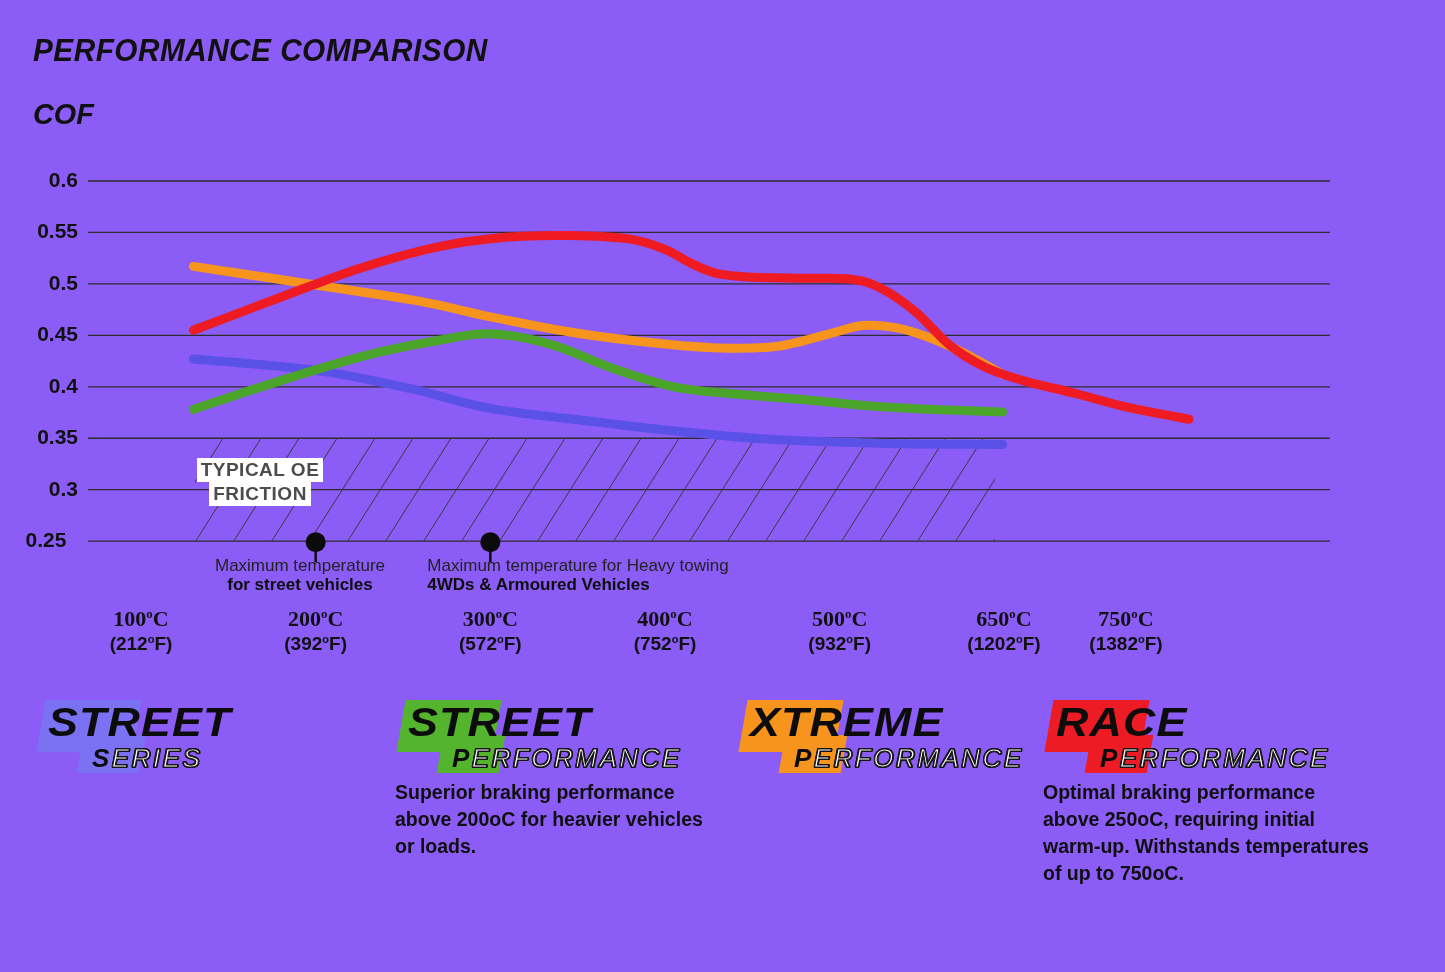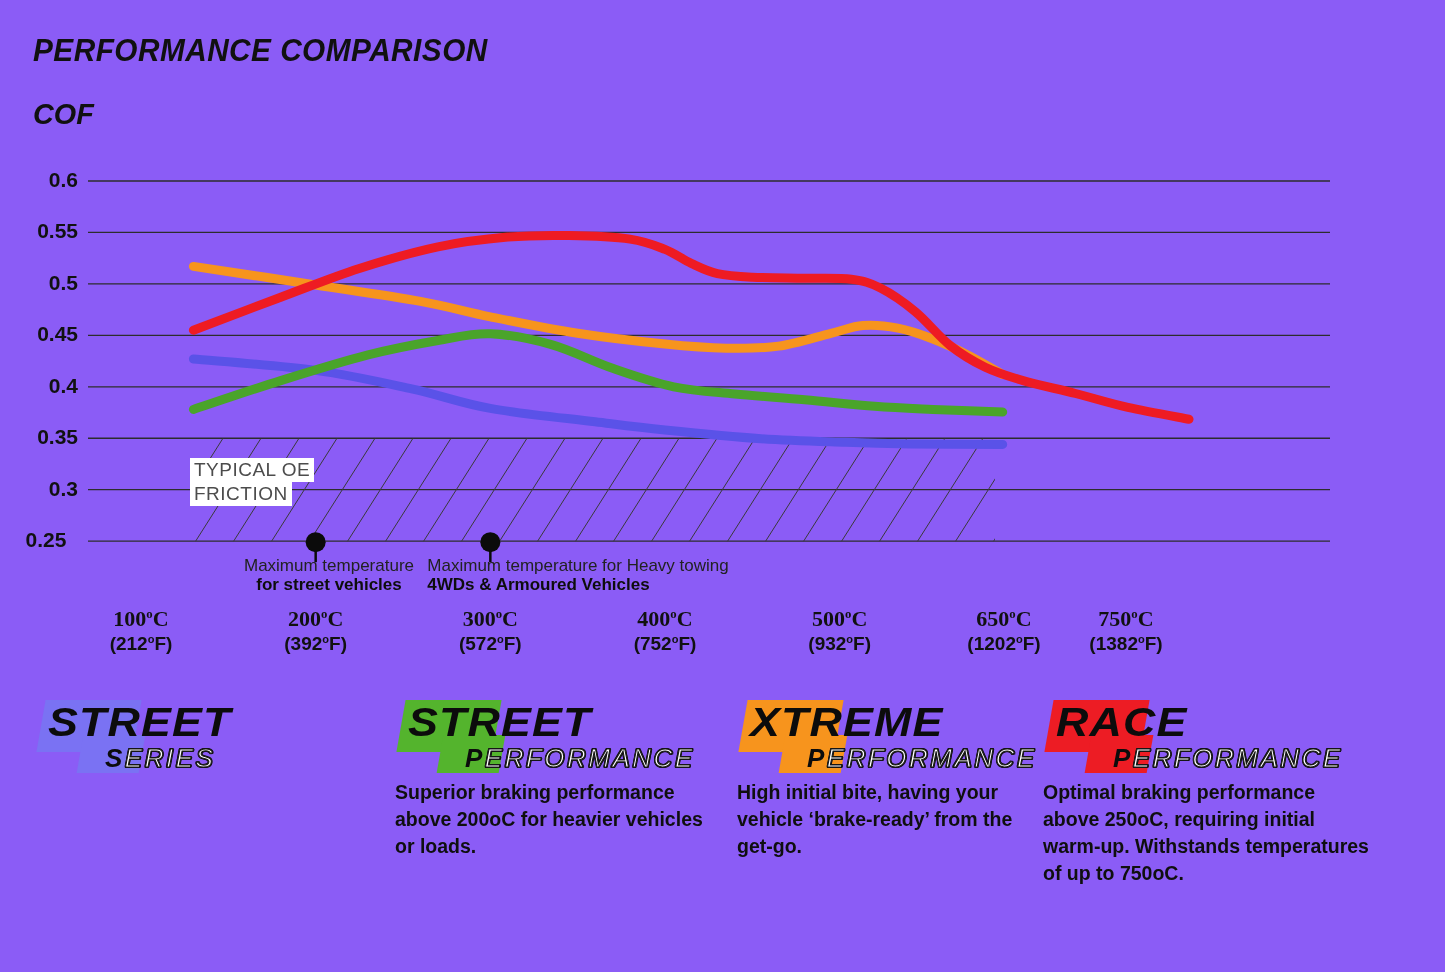--- a/index.html
+++ b/index.html
@@ -11,38 +11,38 @@
   #cof-label{left:33px;top:97px;font-size:30px;}
 
   #chart-svg{position:absolute;left:0;top:0;width:1445px;height:668px;}
 
   .ylab{position:absolute;left:14px;width:64px;text-align:right;font-size:21px;font-weight:bold;white-space:nowrap;}
   .xlab{position:absolute;width:180px;text-align:center;top:606px;font-weight:bold;}
   .xlab .c{font-size:22px;font-family:Liberation Serif, serif;}
   .xlab .f{font-size:19px;margin-top:1px;}
   .xlab sup{font-size:58%;vertical-align:super;letter-spacing:0;}
 
-  #oe-label{position:absolute;left:190px;top:458px;width:140px;font-weight:normal;
+  #oe-label{position:absolute;left:190px;top:458px;width:140px;text-align:center;font-weight:bold;
             font-size:19px;line-height:24px;color:#4c4c4c;letter-spacing:.5px;}
   #oe-label span{background:#fff;padding:0 4px;display:inline-block;}
 
   .ann{position:absolute;top:556px;font-size:17px;line-height:19px;white-space:nowrap;}
   .ann .l1{font-weight:normal;color:#222;}
   .ann .l2{font-weight:bold;color:#0d0d0d;}
   #ann-0{text-align:center;width:230px;}
   #ann-1{text-align:left;}
 
   .legend-item{position:absolute;top:698px;}
   .logo{position:relative;height:77px;}
   .blk{position:absolute;transform:skewX(-10deg);}
   .blk1{left:6px;top:2px;width:96px;height:52px;}
   .blk2{left:45px;top:37px;width:62px;height:38px;}
   .w1{position:absolute;left:13px;top:2px;font-size:40px;font-weight:bold;font-style:italic;
       letter-spacing:1px;color:#0c0c0c;transform:scaleX(1.12);transform-origin:left top;white-space:nowrap;}
-  .w2{position:absolute;left:57px;top:45px;font-size:26px;font-style:italic;letter-spacing:2.5px;white-space:nowrap;margin-left:13px;}
+  .w2{position:absolute;left:57px;top:45px;font-size:26px;font-style:italic;letter-spacing:2.5px;white-space:nowrap;}
   .w2 .first{color:#0c0c0c;font-weight:bold;}
   .w2 .rest{color:#fff;
       text-shadow:1.2px 0 #161616,-1.2px 0 #161616,0 1.2px #161616,0 -1.2px #161616,
                   .9px .9px #161616,-.9px .9px #161616,.9px -.9px #161616,-.9px -.9px #161616;
       -webkit-text-stroke:1.1px #161616;}
   .desc{font-weight:bold;font-size:19.5px;line-height:27px;color:#0f0f0f;margin-top:4px;}
 </style>
 </head>
 <body>
 
@@ -140,21 +140,21 @@
         <div class="c">750<sup>o</sup>C</div>
         <div class="f">(1382<sup>o</sup>F)</div>
       </div>
     </div>
 
   <div id="oe-label">
     <span>TYPICAL OE</span><br>
     <span>FRICTION</span>
   </div>
 
-  <div class="ann" id="ann-0" style="left: 214px;">
+  <div class="ann" id="ann-0" style="left: 185px;">
     <div class="l1">Maximum temperature</div>
     <div class="l2">for street vehicles</div>
   </div>
   <div class="ann" id="ann-1" style="left: 427.34px;">
     <div class="l1">Maximum temperature for Heavy towing</div>
     <div class="l2">4WDs &amp; Armoured Vehicles</div>
   </div>
 
   <div id="legend">
       <div class="legend-item" style="left: 35px; width: 332px;">
@@ -174,21 +174,20 @@
         </div>
         <div class="desc">Superior braking performance above 200oC for heavier vehicles or loads.</div>
       </div>
       <div class="legend-item" style="left: 737px; width: 284px;">
         <div class="logo">
           <div class="blk blk1" style="background: rgb(247, 148, 29);"></div>
           <div class="blk blk2" style="background: rgb(247, 148, 29);"></div>
           <div class="w1">XTREME</div>
           <div class="w2"><span class="first">P</span><span class="rest">ERFORMANCE</span></div>
         </div>
-        <div class="desc">High initial bite, having your vehicle ‘brake-ready’ from the get-go.</div>
       </div>
       <div class="legend-item" style="left: 1043px; width: 332px;">
         <div class="logo">
           <div class="blk blk1" style="background: rgb(237, 28, 36);"></div>
           <div class="blk blk2" style="background: rgb(237, 28, 36);"></div>
           <div class="w1">RACE</div>
           <div class="w2"><span class="first">P</span><span class="rest">ERFORMANCE</span></div>
         </div>
         <div class="desc">Optimal braking performance above 250oC, requiring initial warm-up. Withstands temperatures of up to 750oC.</div>
       </div>

